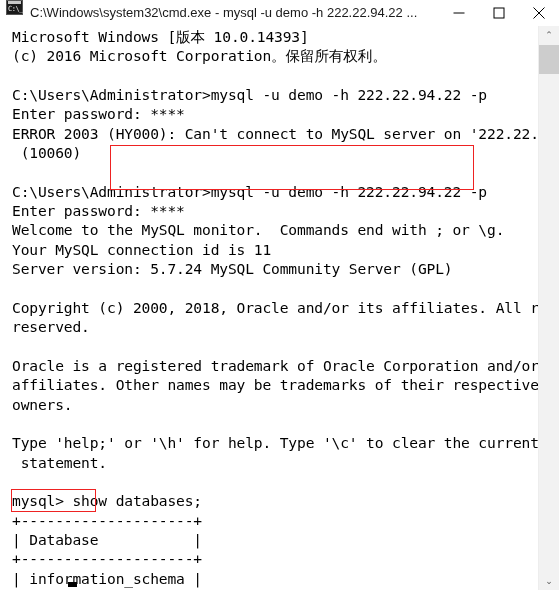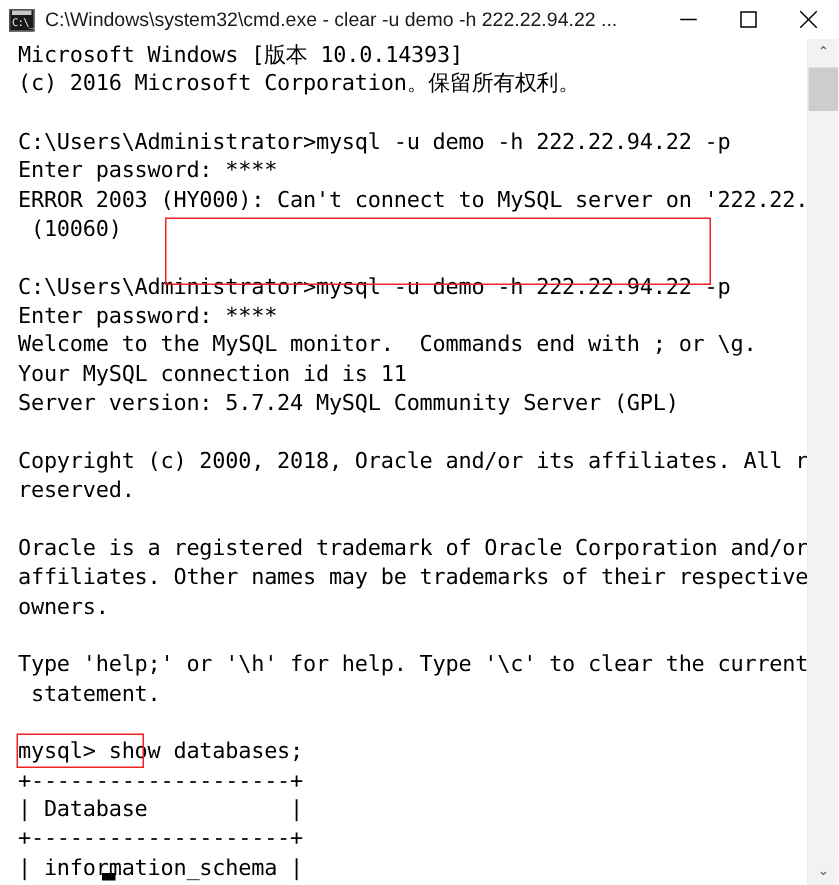--- a/index.html
+++ b/index.html
@@ -24,21 +24,21 @@
   }
 
   
   #titlebar {
     position: absolute;
     left: 0; top: 0;
     width: 559px;
     height: 26px;
     background: #ffffff;
     display: flex;
-    align-items: center;
+    align-items: flex-start;
     user-select: none;
   }
   #app-icon {
     width: 17px;
     height: 15px;
     margin-left: 6px;
     margin-right: 7px;
     background: #1a1a1a;
     border: 1px solid #555;
     box-sizing: border-box;
@@ -186,21 +186,21 @@
 </head>
 <body>
 
 <div id="window">
 
   <div id="titlebar">
     <div id="app-icon">
       <div class="bar"></div>
       <div class="prompt">C:\_</div>
     </div>
-    <div id="title-text">C:\Windows\system32\cmd.exe - clear  -u demo -h 222.22.94.22 ...</div>
+    <div id="title-text">C:\Windows\system32\cmd.exe - mysql  -u demo -h 222.22.94.22 ...</div>
 
     <div class="winbtn">
       <svg width="13" height="13" viewBox="0 0 13 13">
         <line x1="1" y1="6.5" x2="12" y2="6.5" stroke="#000" stroke-width="1"></line>
       </svg>
     </div>
     <div class="winbtn">
       <svg width="13" height="13" viewBox="0 0 13 13">
         <rect x="1.5" y="1.5" width="10" height="10" fill="none" stroke="#000" stroke-width="1"></rect>
       </svg>

